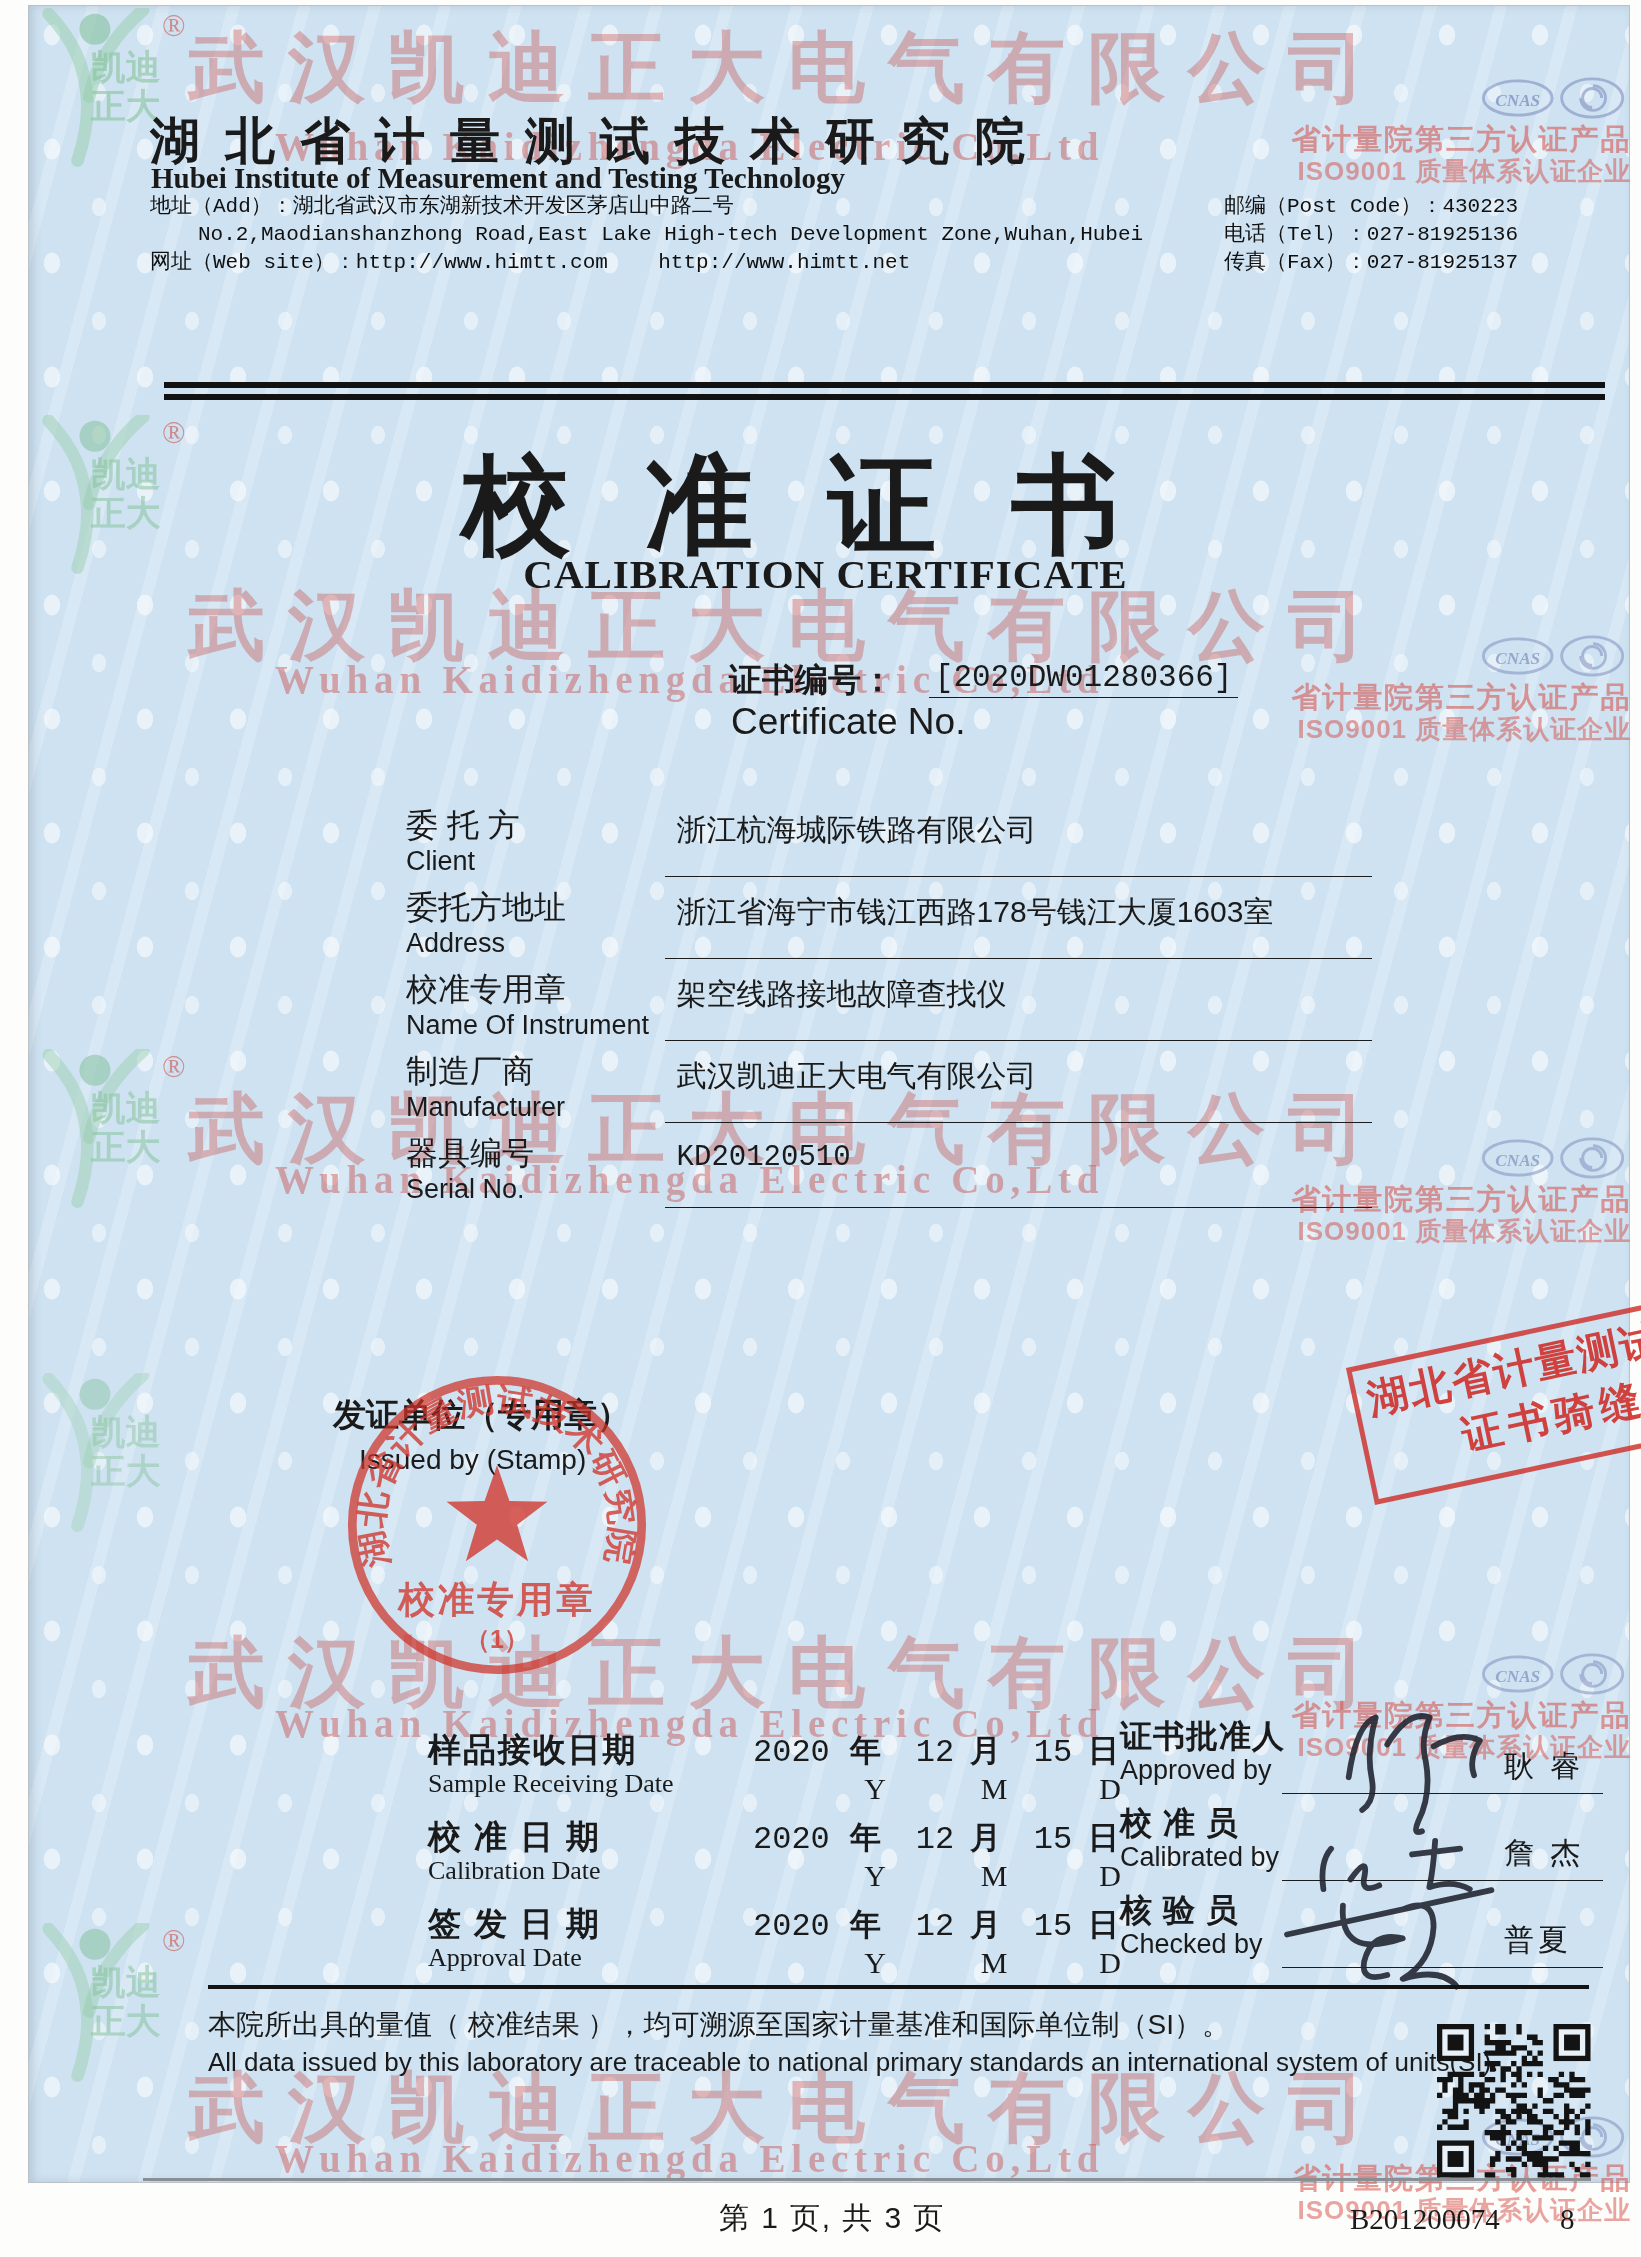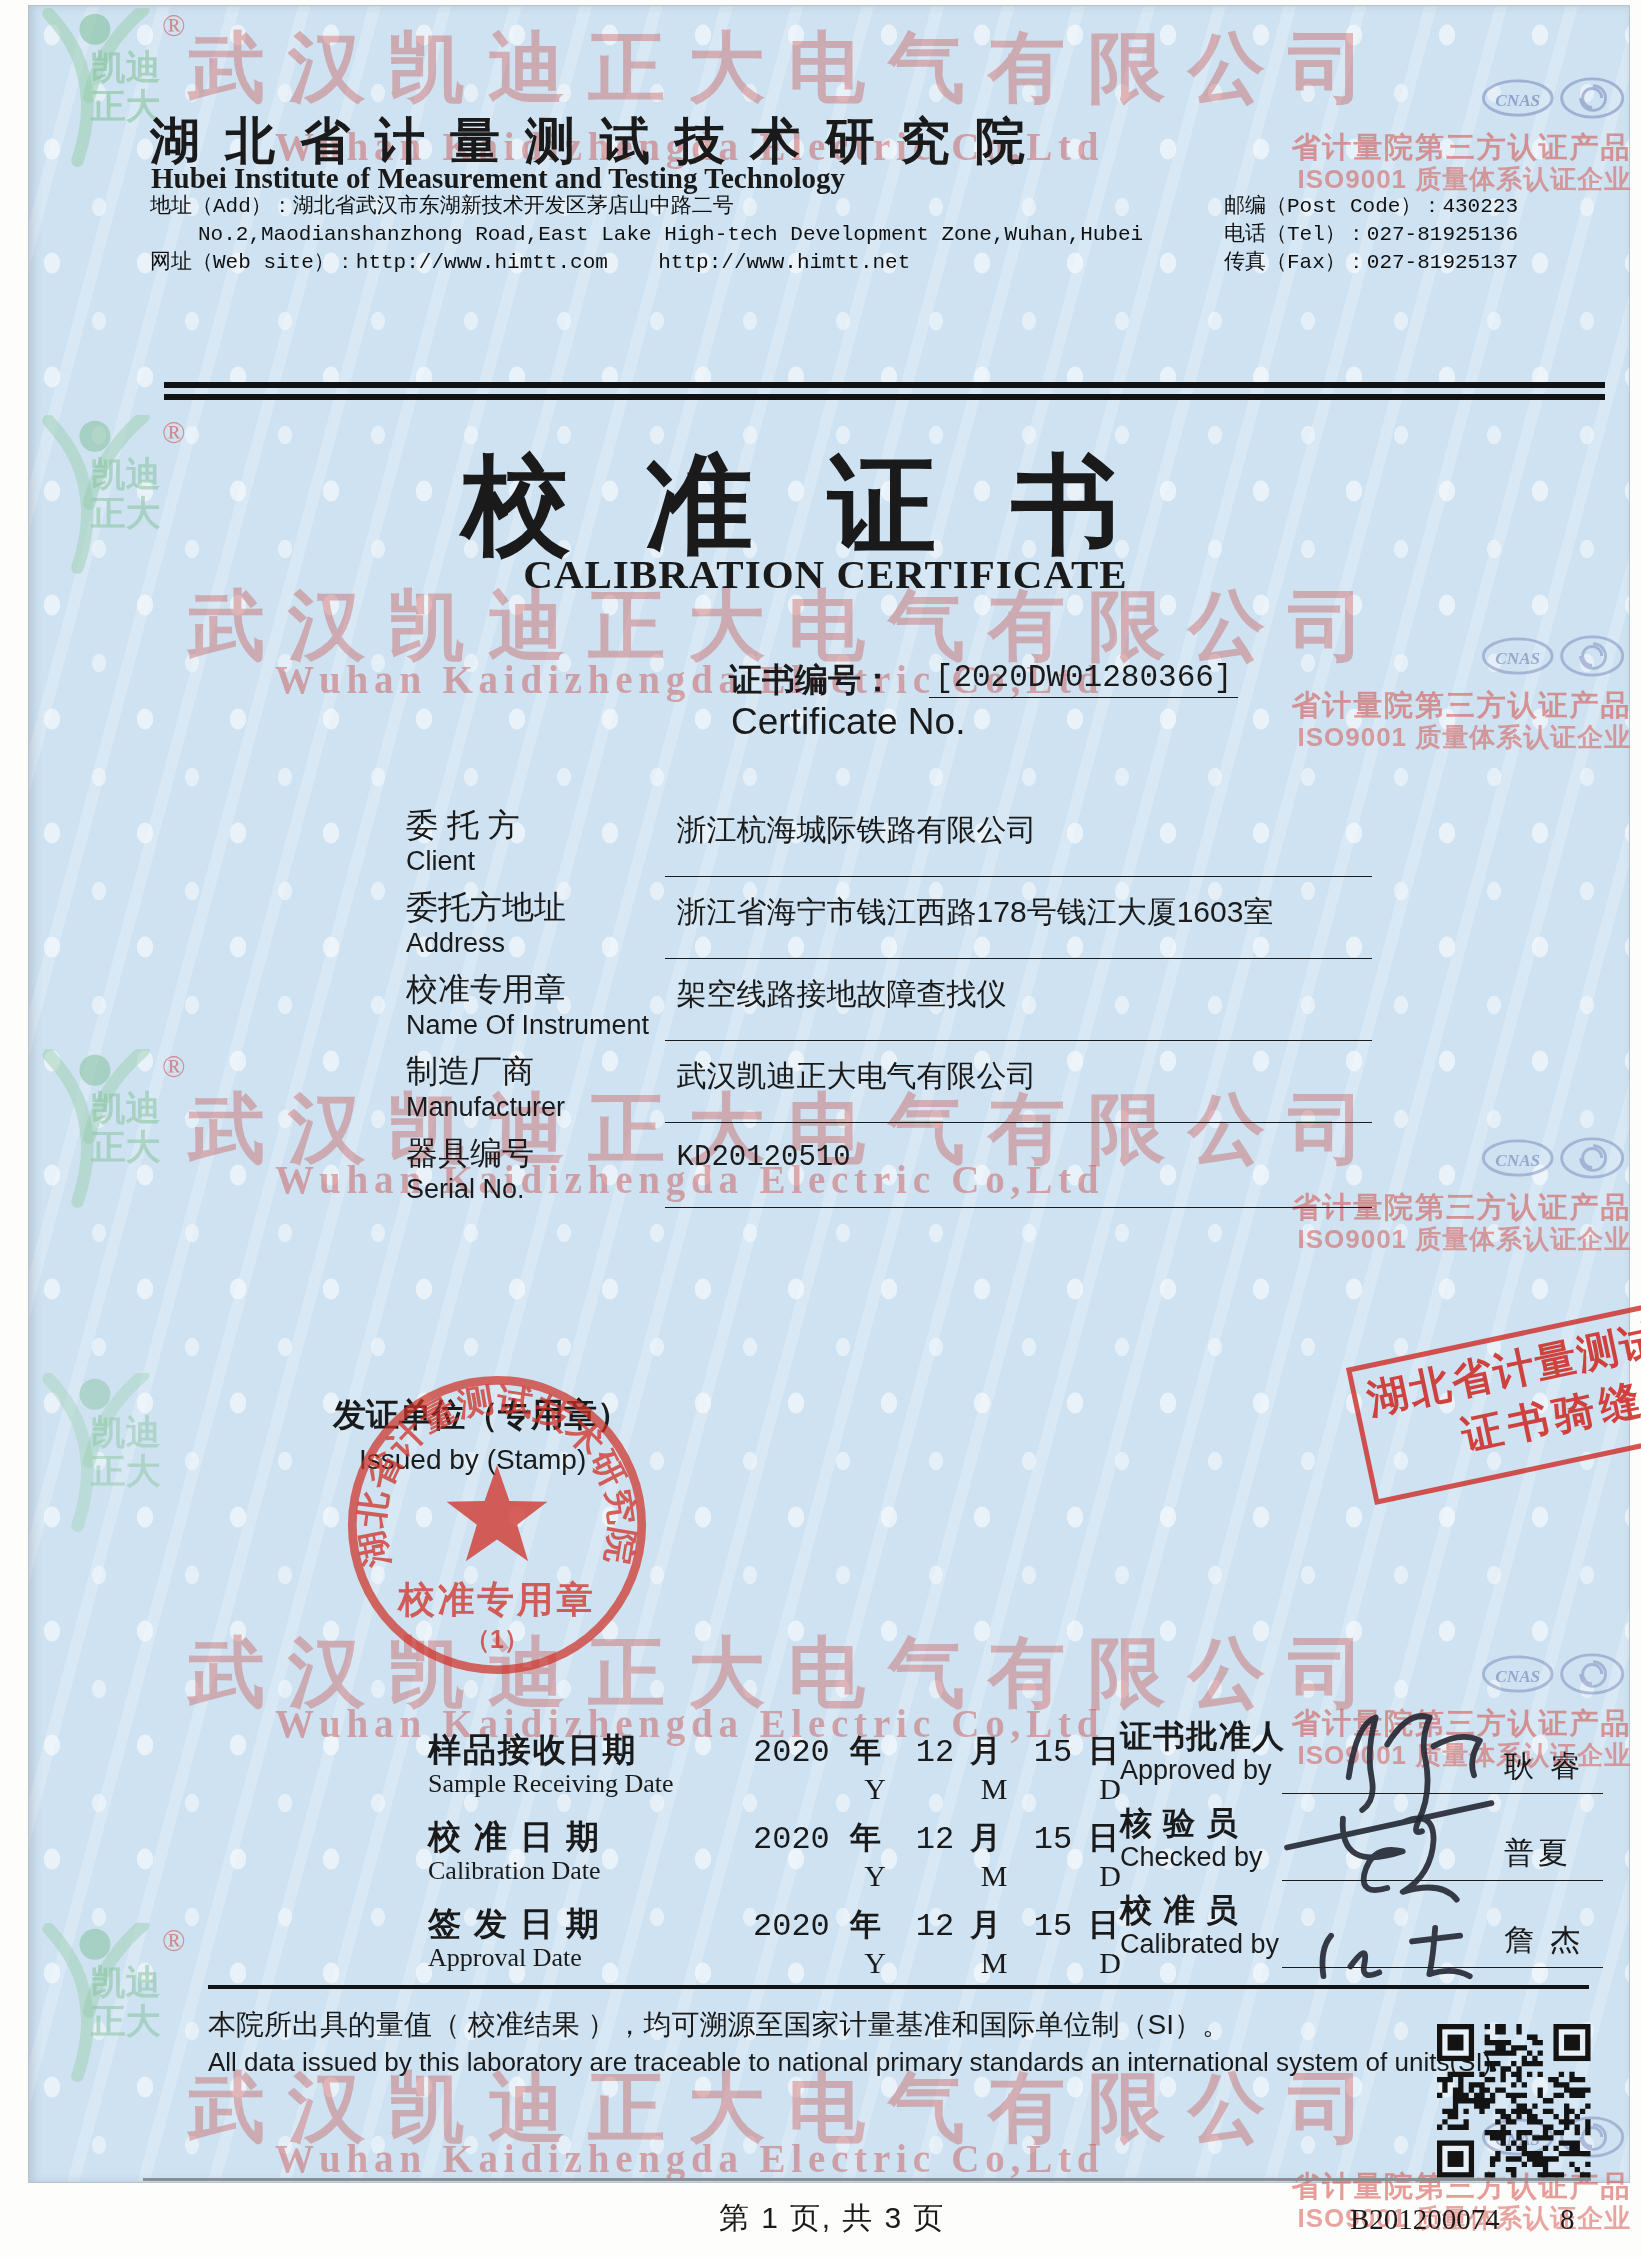--- a/index.html
+++ b/index.html
@@ -16,21 +16,21 @@
   
   .wm-cn{position:absolute;left:188px;white-space:nowrap;font-weight:700;
          font-size:77px;letter-spacing:23px;color:rgba(203,62,56,.34);z-index:1;}
   .wm-en{position:absolute;left:275px;white-space:nowrap;font-weight:700;
          font-family:"Liberation Serif","DejaVu Serif",serif;
          font-size:39px;letter-spacing:5.8px;color:rgba(203,58,52,.40);z-index:1;}
   .glogo{position:absolute;left:35px;width:183px;height:174px;z-index:1;}
   .glogo .reg{position:absolute;left:127px;top:0;font-family:"Liberation Serif",serif;
               font-size:31px;color:rgba(205,70,58,.55);}
   .badge{position:absolute;right:9.7px;width:454px;text-align:right;z-index:1;}
-  .badge-t1{font-size:29px;font-weight:700;letter-spacing:1.9px;color:rgba(213,76,70,.55);line-height:33px;margin-top:8px;}
+  .badge-t1{font-size:29px;font-weight:700;letter-spacing:1.9px;color:rgba(213,76,70,.55);line-height:33px;}
   .badge-t2{font-size:26px;font-weight:700;letter-spacing:1px;color:rgba(213,76,70,.50);line-height:30px;}
   
   .inst-cn{position:absolute;left:150px;top:108px;font-size:50px;font-weight:700;
            letter-spacing:25px;white-space:nowrap;z-index:2;}
   .inst-en{position:absolute;left:151px;top:162px;font-size:29px;font-weight:600;
            font-family:"Liberation Serif","DejaVu Serif",serif;z-index:2;}
   .contact{position:absolute;z-index:2;font-family:"Liberation Mono","DejaVu Sans Mono",monospace;
            font-size:21px;line-height:28px;white-space:pre;color:#101010;}
   .hdr-rule{position:absolute;left:164px;top:382px;width:1441px;height:5.8px;z-index:2;
             border-top:6.8px solid #121212;border-bottom:6.8px solid #121212;}
@@ -332,38 +332,38 @@
         <div class="en">Approved by</div>
       </div>
       <div class="sline"></div>
       <span class="sname">耿 睿</span>
       <svg class="sig" style="left:217px;top:-15.4px" width="169" height="135" viewBox="0 0 175 140">
         <path d="M12,78 Q20,22 40,16 Q30,52 36,80 Q40,102 26,112 M52,44 Q74,8 96,16 Q86,40 92,62 Q98,96 84,124 Q78,138 88,134 M100,46 Q128,30 148,40 Q136,60 142,76"></path>
       </svg>
     </div>
     <div class="srow">
       <div class="slabel">
+        <div class="cn">校 准 员</div>
+        <div class="en">Calibrated by</div>
+      </div>
+      <div class="sline"></div>
+      <span class="sname">詹 杰</span>
+      <svg class="sig" style="left:188px;top:29px" width="183" height="68" viewBox="0 0 190 70">
+        <path d="M16,58 Q12,30 24,16 M44,48 Q64,20 58,48 Q56,62 74,54 M108,22 L158,16 M132,8 Q130,38 126,56 Q150,48 168,58"></path>
+      </svg>
+    </div>
+    <div class="srow">
+      <div class="slabel">
         <div class="cn">核 验 员</div>
         <div class="en">Checked by</div>
       </div>
       <div class="sline"></div>
       <span class="sname">普夏</span>
       <svg class="sig" style="left:159px;top:-24px" width="232" height="135" viewBox="0 0 240 140">
         <path d="M8,70 L220,24 M66,40 Q62,96 128,74 Q96,66 88,98 Q84,120 112,112 M128,44 Q160,30 160,62 Q158,98 128,116 Q168,104 184,124"></path>
-      </svg>
-    </div>
-    <div class="srow">
-      <div class="slabel">
-        <div class="cn">校 准 员</div>
-        <div class="en">Calibrated by</div>
-      </div>
-      <div class="sline"></div>
-      <span class="sname">詹 杰</span>
-      <svg class="sig" style="left:188px;top:29px" width="183" height="68" viewBox="0 0 190 70">
-        <path d="M16,58 Q12,30 24,16 M44,48 Q64,20 58,48 Q56,62 74,54 M108,22 L158,16 M132,8 Q130,38 126,56 Q150,48 168,58"></path>
       </svg>
     </div>
   </div>
 
   <div class="stmt-rule"></div>
   <div class="stmt-cn">本院所出具的量值（ 校准结果 ），均可溯源至国家计量基准和国际单位制（SI）。</div>
   <div class="stmt-en">All data issued by this laboratory are traceable to national primary standards an international system of units(SI).</div>
 
   <svg class="qr" width="154" height="154" viewBox="0 0 160 160">
     <rect x="0" y="0" width="160" height="160" fill="rgba(255,255,255,.0)"></rect>

